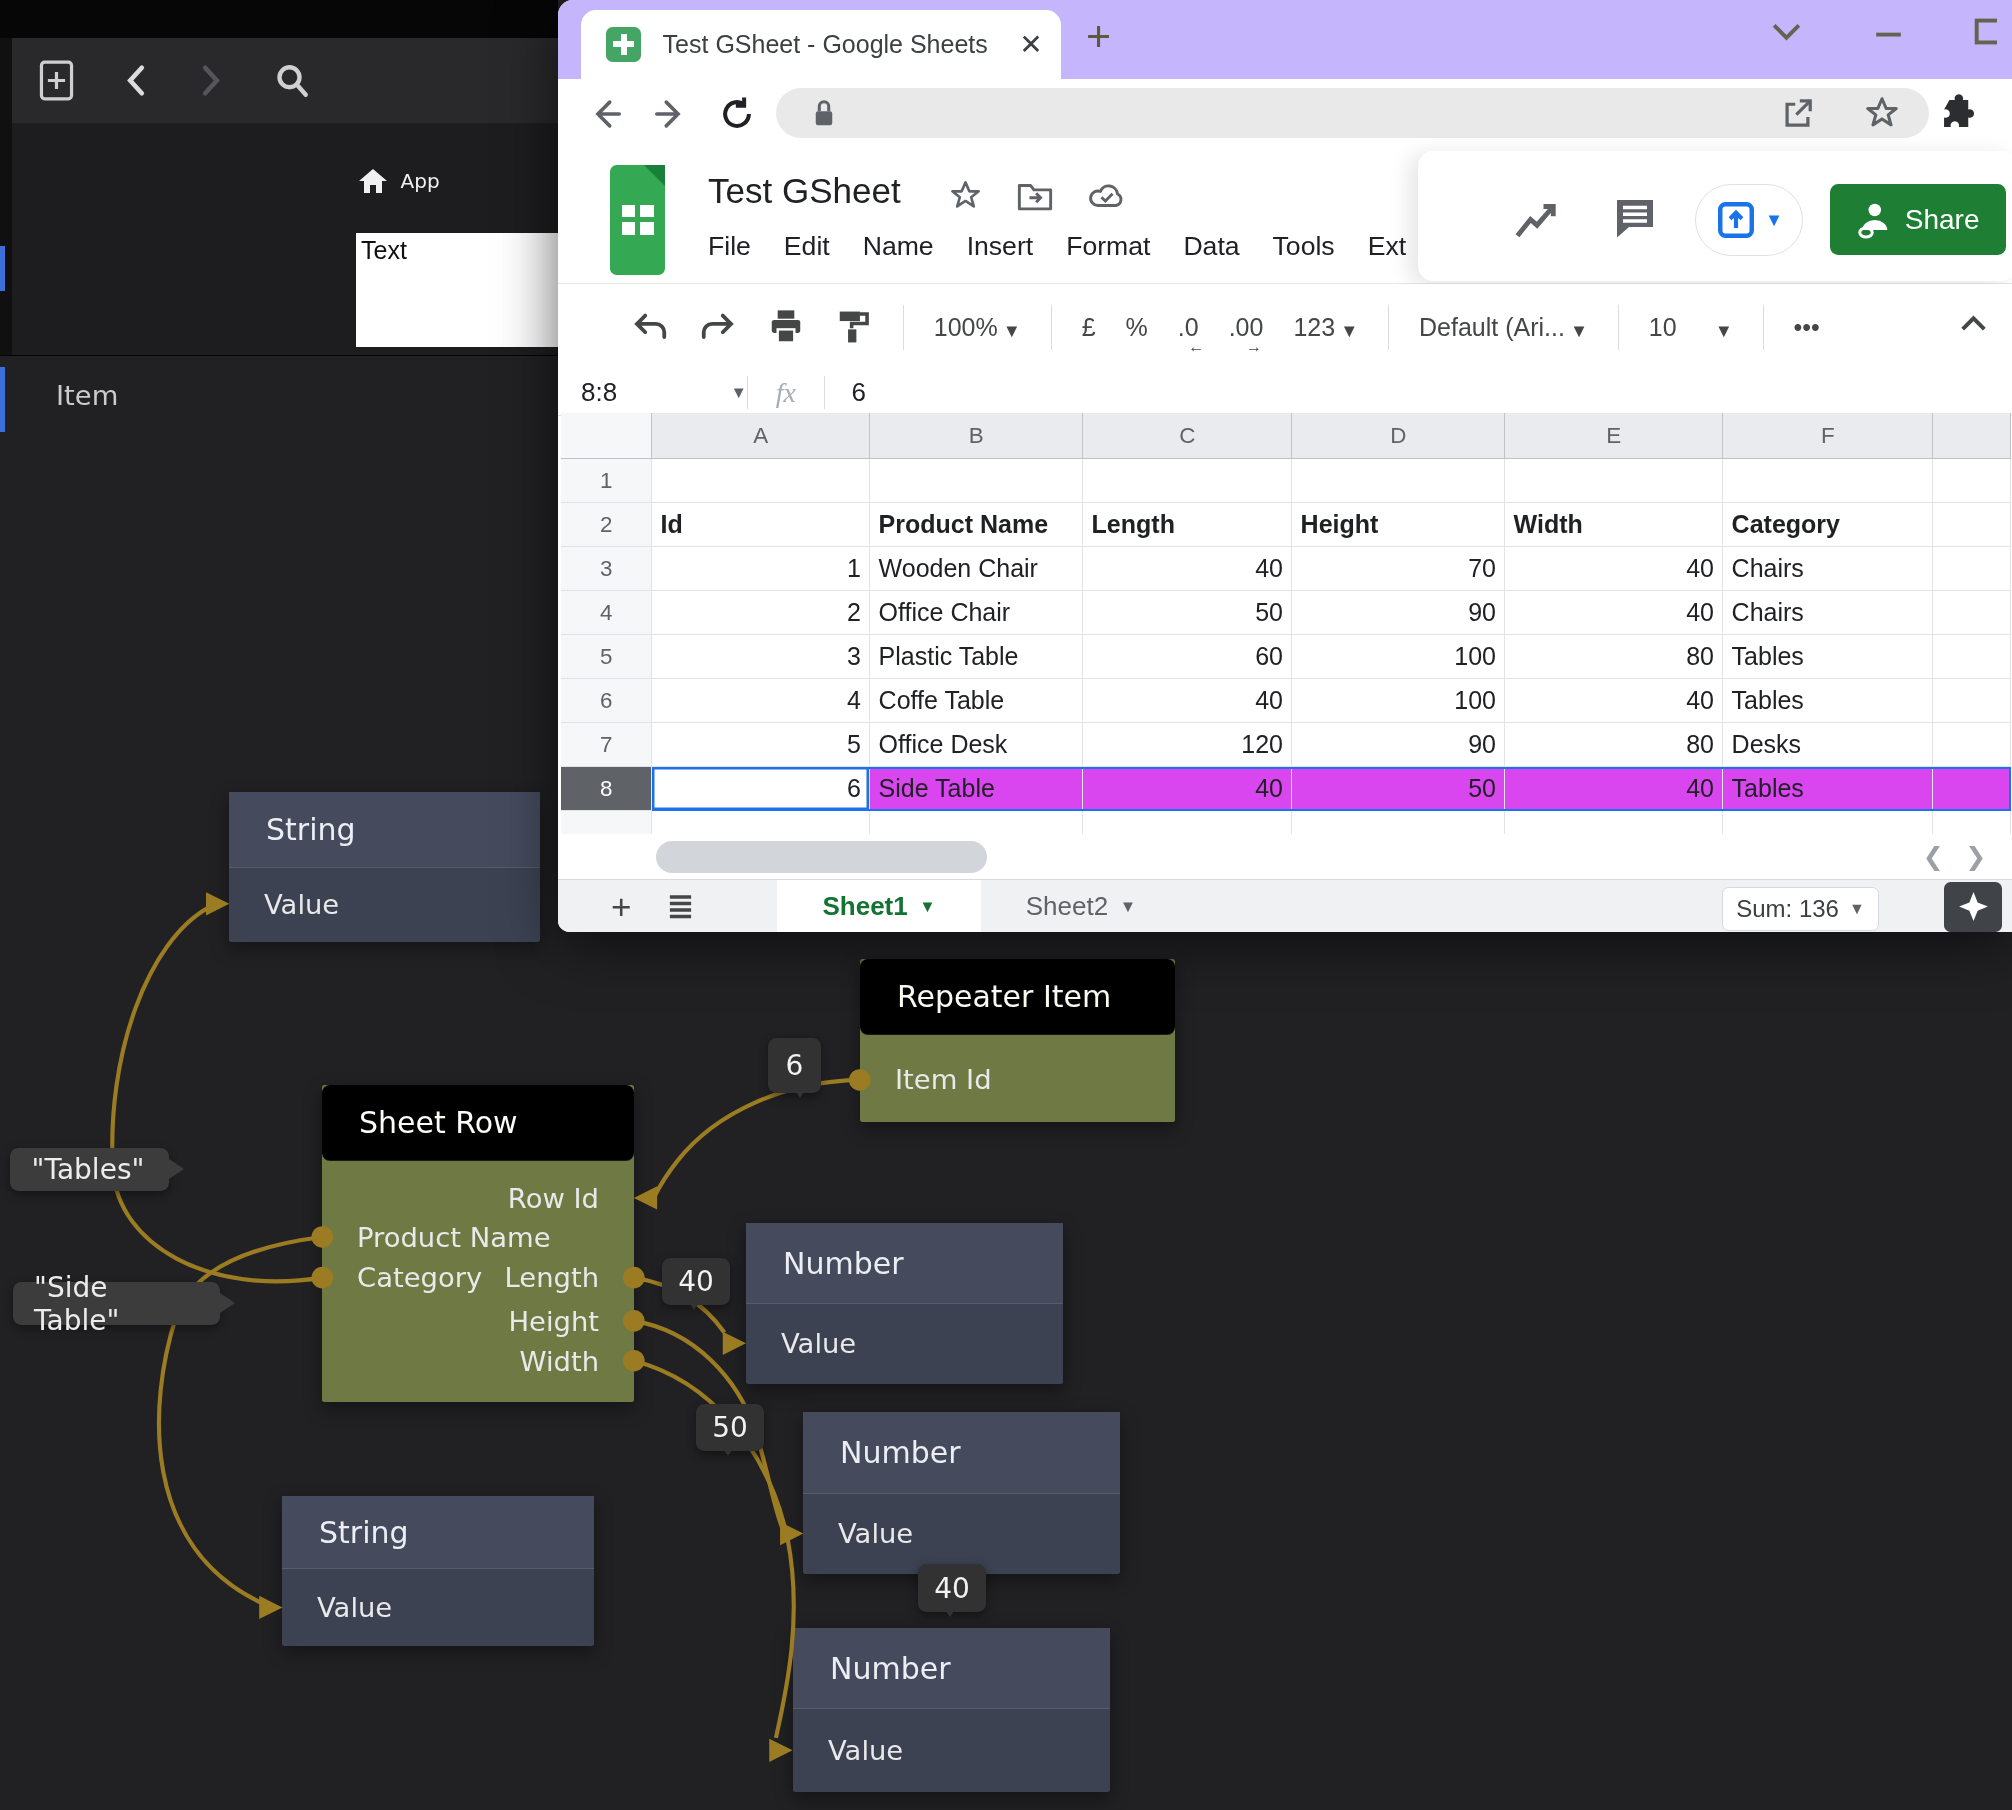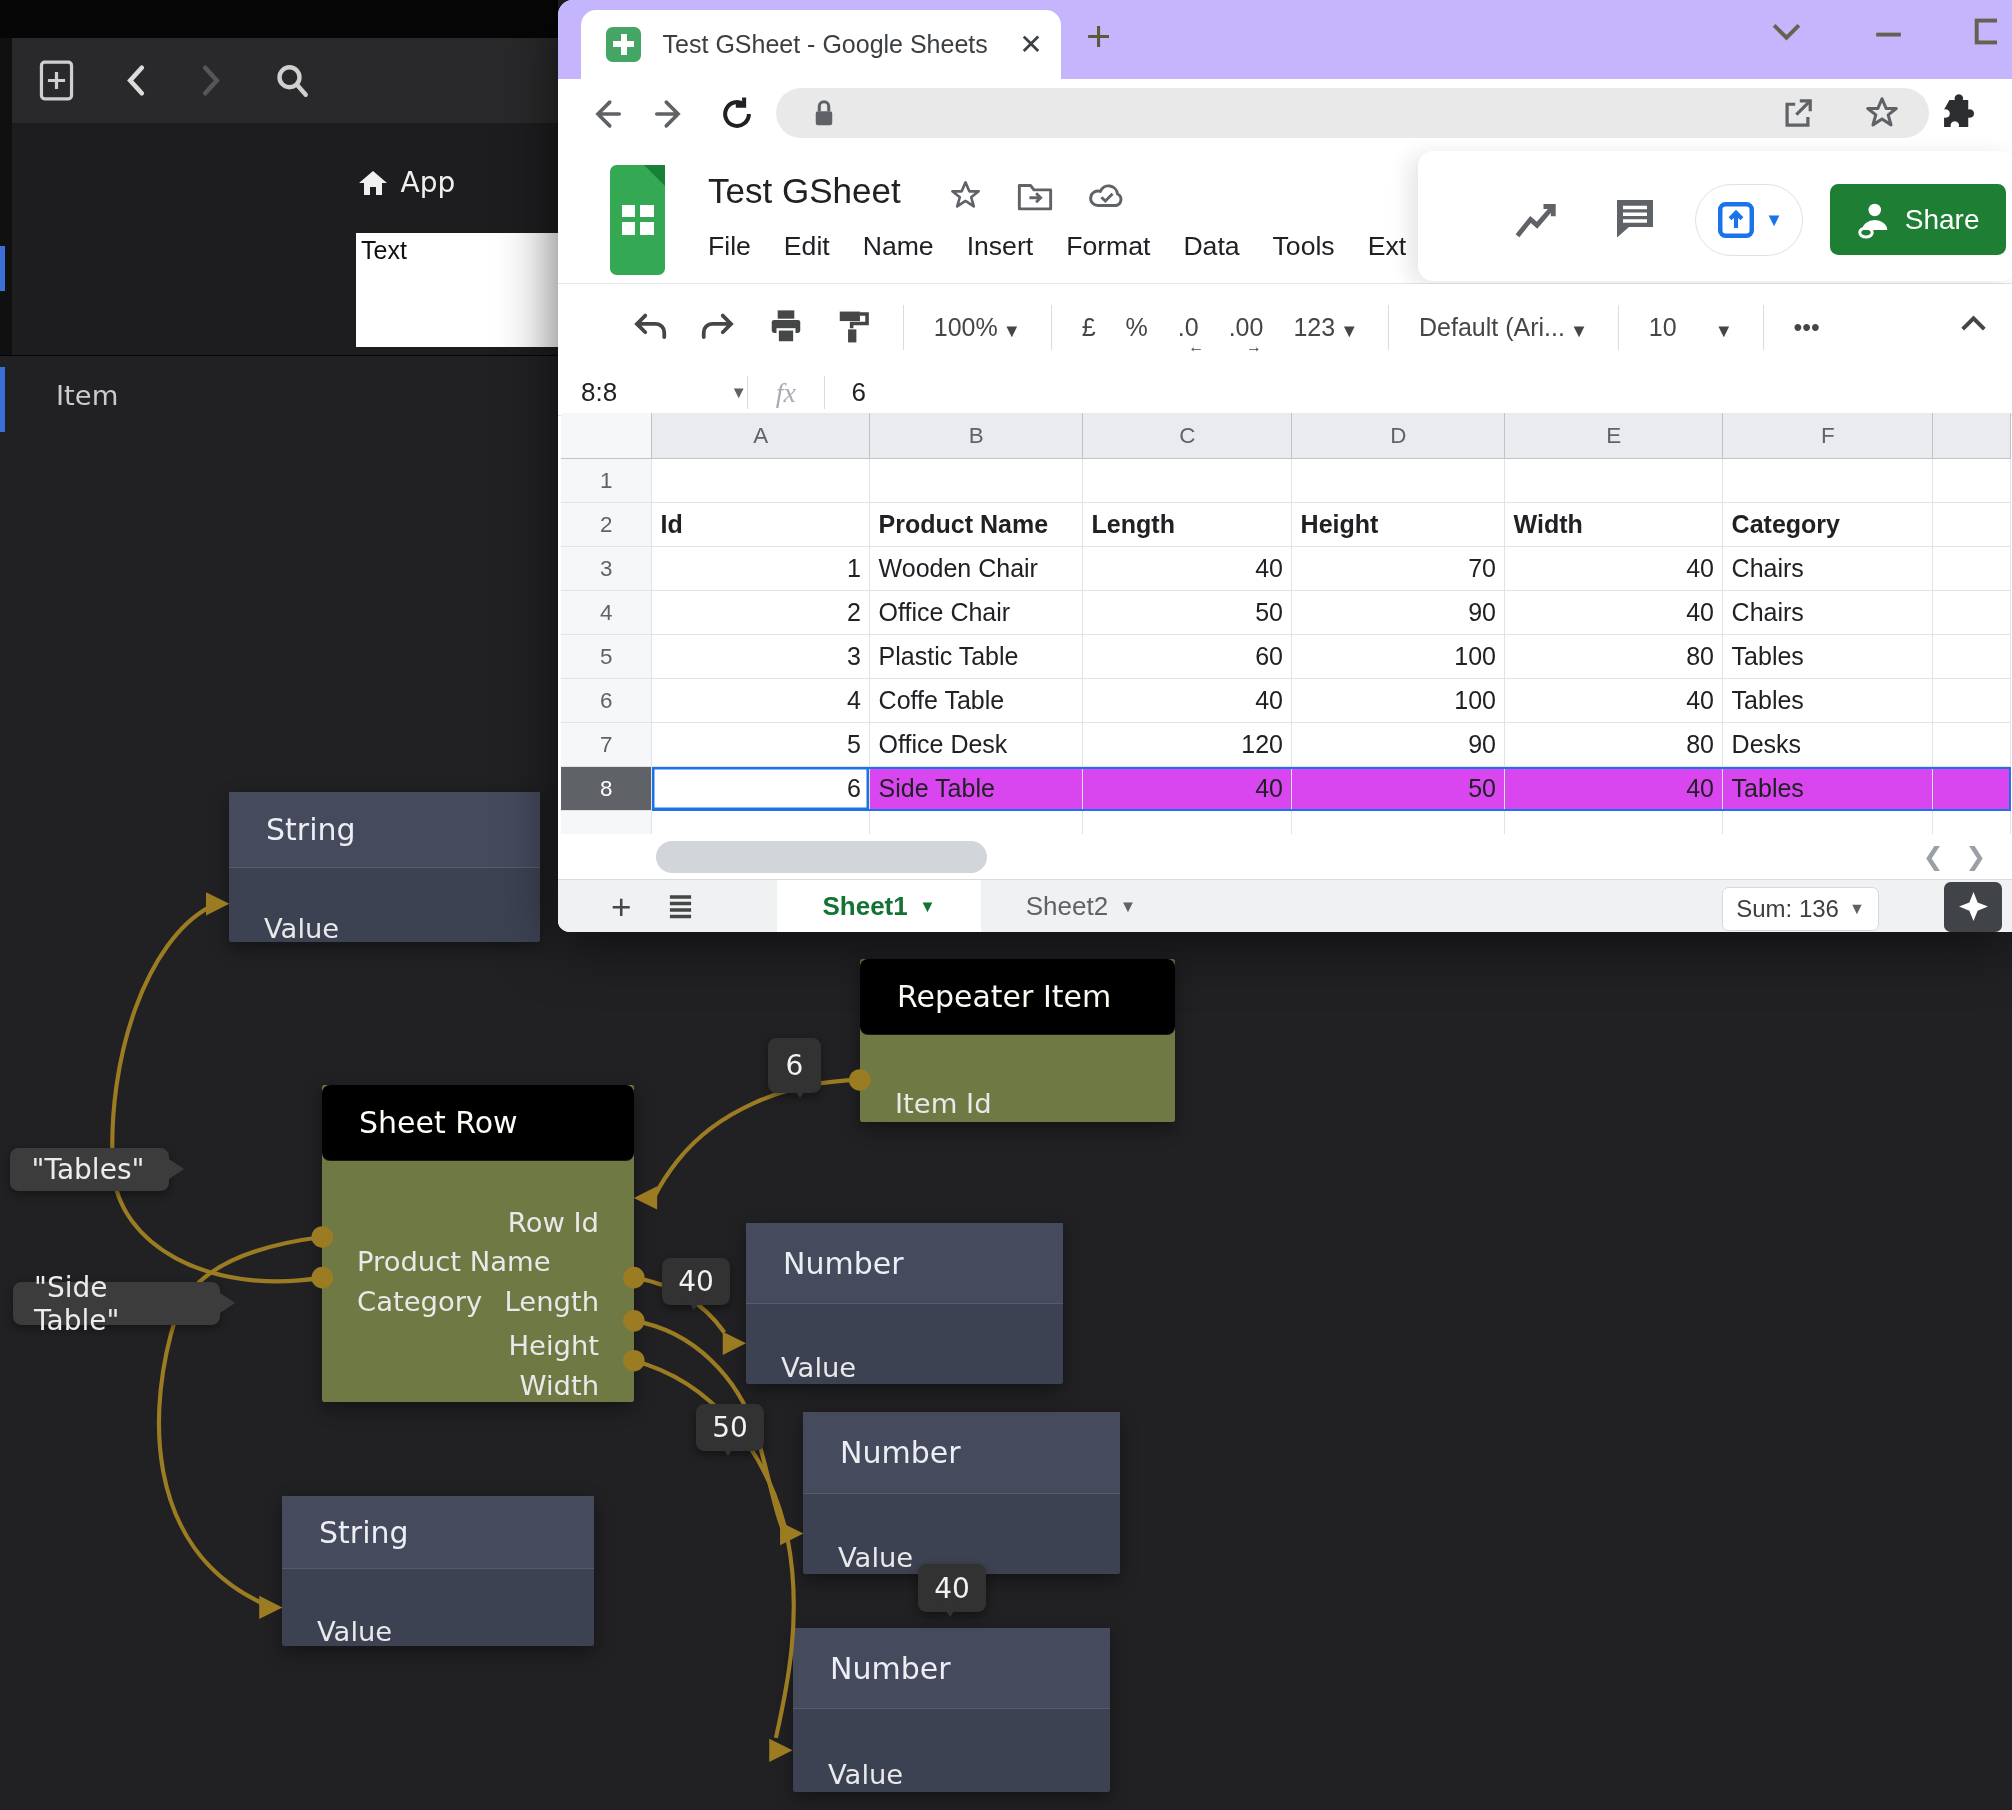--- a/index.html
+++ b/index.html
@@ -11,21 +11,21 @@
   #overlay-layer{position:absolute;left:0;top:0;z-index:4;}
   .node{position:absolute;border-radius:2.5px;box-shadow:0 6.6px 18.3px rgba(0,0,0,.38);
         font-family:"DejaVu Sans",sans-serif;}
   .node.dark{background:#3d4253;}
   .node.green{background:#6e7944;}
   .node-hd{display:flex;align-items:center;padding:0 37px;font-size:30px;
            border-bottom:0.8px solid rgba(255,255,255,.10);}
   .node.dark .node-hd{background:#454a5d;color:#eceef4;}
   .node.green .node-hd{background:#000000;color:#fdfdf6;border-radius:8px;}
   .port{position:absolute;height:37px;line-height:37px;left:0;right:0;padding:0 35px;
-        font-size:27.4px;color:#e9e9e9;margin-top:24px;}
+        font-size:27.4px;color:#e9e9e9;}
   .port.left{text-align:left}.port.right{text-align:right}
   .badge{position:absolute;background:#323232;border-radius:8.3px;color:#f2f2f2;
          font-family:"DejaVu Sans",sans-serif;font-size:28px;display:flex;align-items:center;
          justify-content:center;box-shadow:0 3.3px 10px rgba(0,0,0,.4);}
   .badge:after{content:"";position:absolute;bottom:-15px;left:21.6px;border:10px solid transparent;
          border-top:15px solid #323232;}
   .vtip{position:absolute;background:#3c3c3c;border-radius:8.3px;color:#ececec;
         font-family:"DejaVu Sans",sans-serif;font-size:28px;display:flex;align-items:center;
         padding:0 21.6px;box-shadow:0 3.3px 10px rgba(0,0,0,.4);}
   .vtip:after{content:"";position:absolute;right:-25px;top:50%;margin-top:-10.8px;
@@ -36,21 +36,21 @@
   #item-row span{margin-left:56px;}
   
   #left-panel{position:absolute;left:0;top:0;width:558px;height:355px;background:#1d1d1f;
         border-bottom:1.7px solid #050505;z-index:6;}
   .lp-black{position:absolute;left:0;top:0;width:558px;height:38px;background:#060606;}
   .lp-top{position:absolute;left:11.6px;top:38px;right:0;height:85px;background:#29292b;
         display:flex;align-items:center;gap:47px;padding-left:26.6px;}
   .lp-rail{position:absolute;left:0;top:38px;width:11.6px;bottom:0;background:#101011;}
   .lp-sliver{position:absolute;left:0;top:208px;width:5px;height:45px;background:#3d6fd8;}
   .app-crumb{position:absolute;left:357px;top:166px;display:flex;align-items:center;gap:11.6px;
-        color:#f0f0f0;font-family:"DejaVu Sans",sans-serif;font-size:28px;}
+        color:#f0f0f0;font-family:"DejaVu Sans",sans-serif;font-size:20px;}
   .text-widget{position:absolute;left:356px;top:233px;width:206px;height:114px;background:#fff;
         color:#111;font-size:25px;padding:3.3px 0 0 5px;box-sizing:border-box;}
   
   #browser{position:absolute;left:558px;top:0;width:1454px;height:932px;z-index:6;
         border-radius:15px 0 0 11.6px;overflow:hidden;background:#fff;
         box-shadow:0 10px 58px rgba(0,0,0,.6);}
   .tabstrip{position:relative;height:79px;background:#c4b5fd;}
   .tab{position:absolute;left:23px;top:10px;width:480px;height:69px;background:#fff;
         border-radius:15px 15px 0 0;display:flex;align-items:center;}
   .favicon{width:35px;height:35px;background:#45a564;border-radius:6.6px;margin-left:25px;position:relative;}

